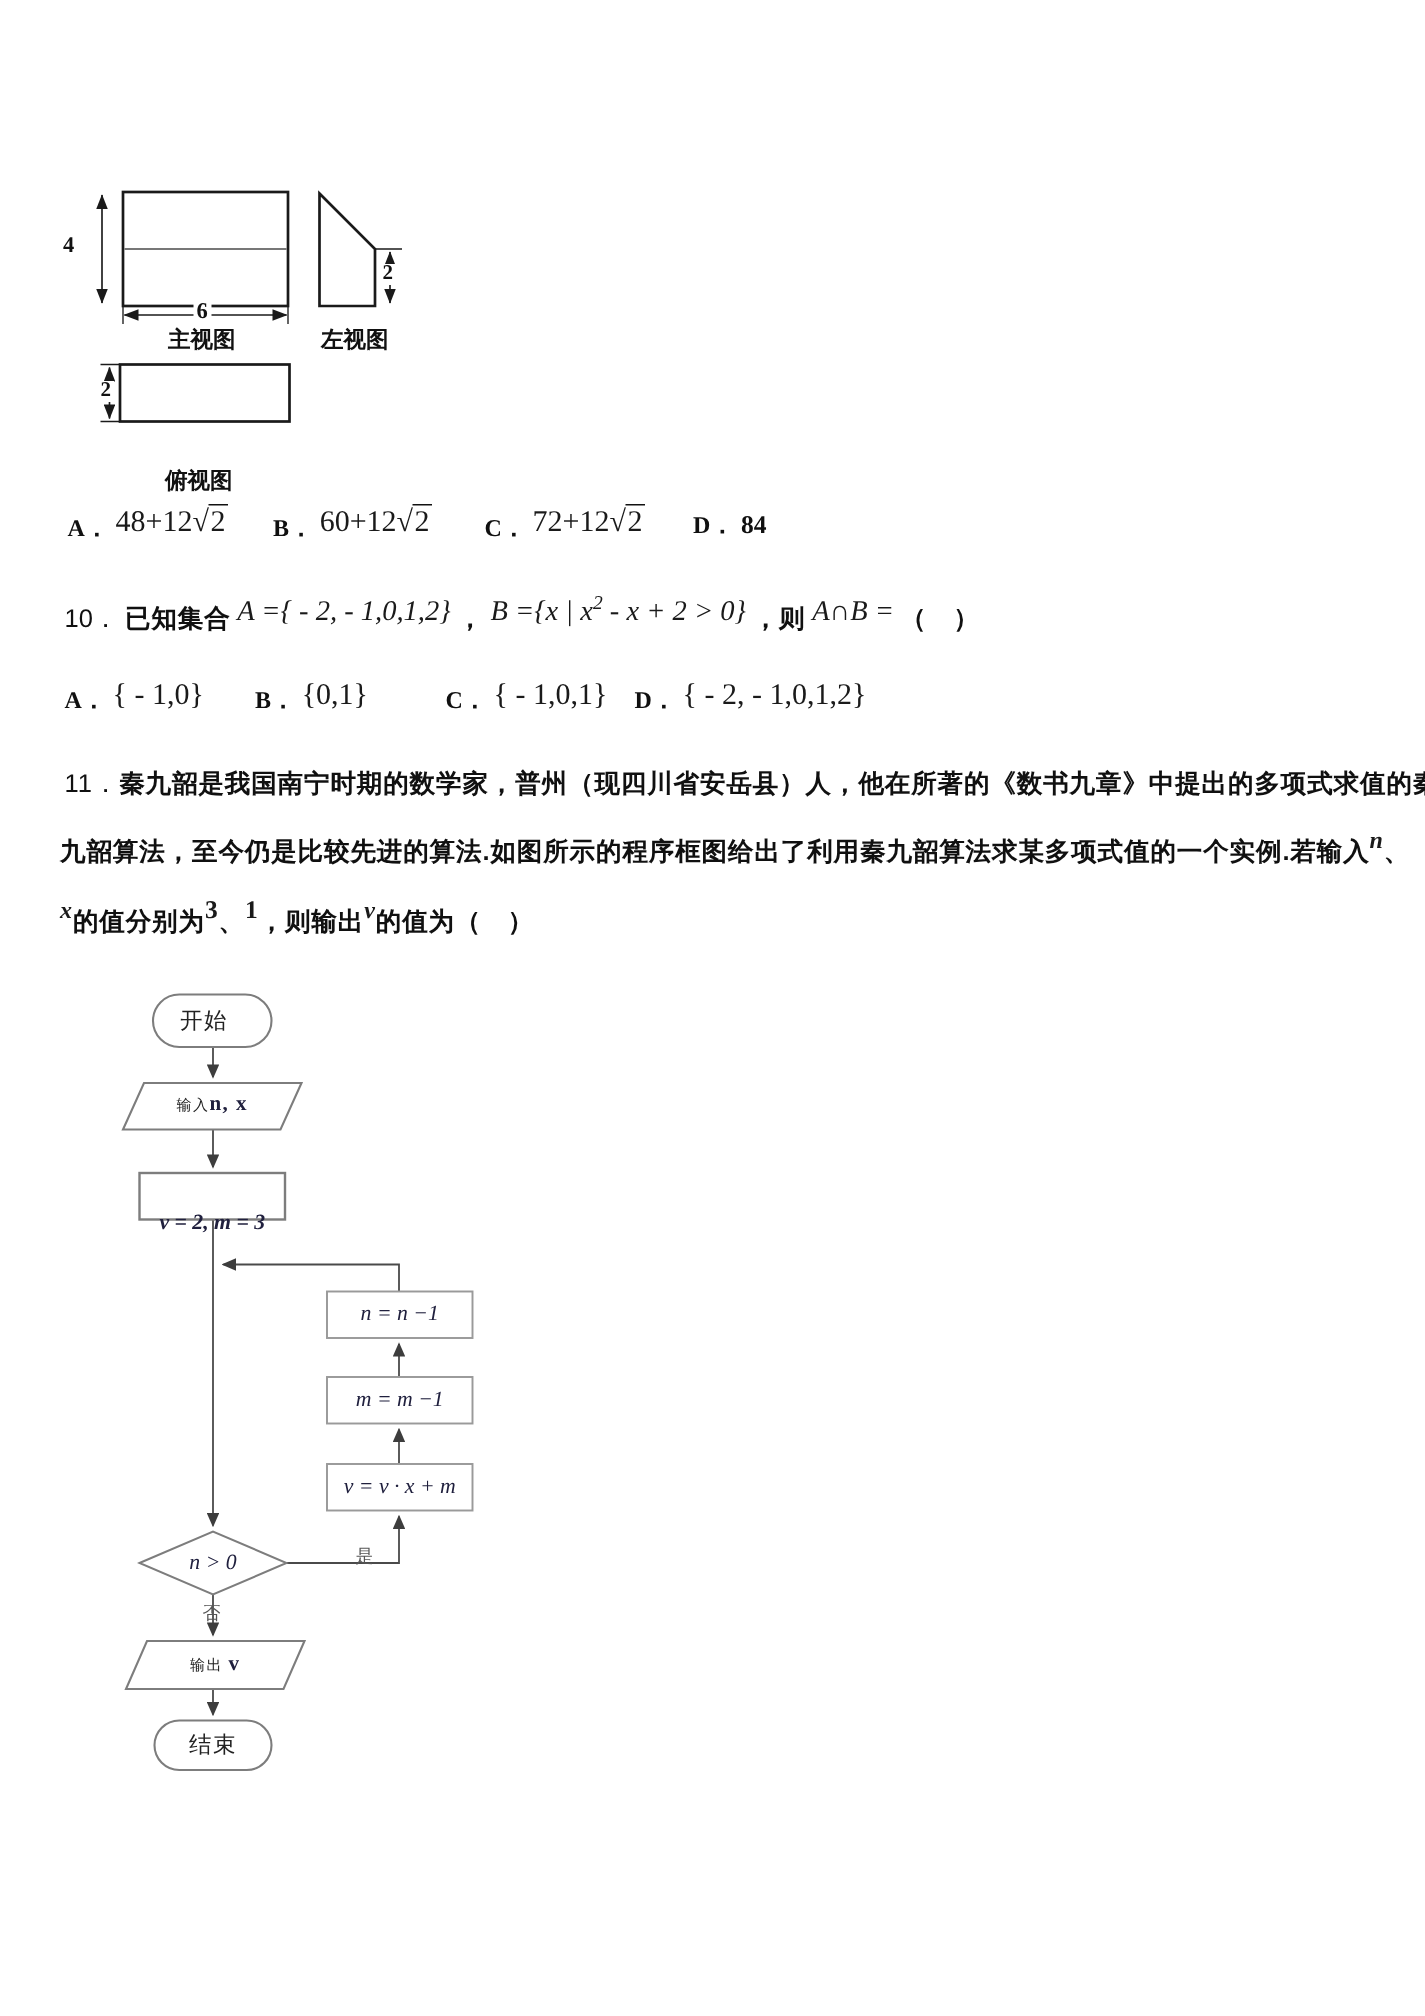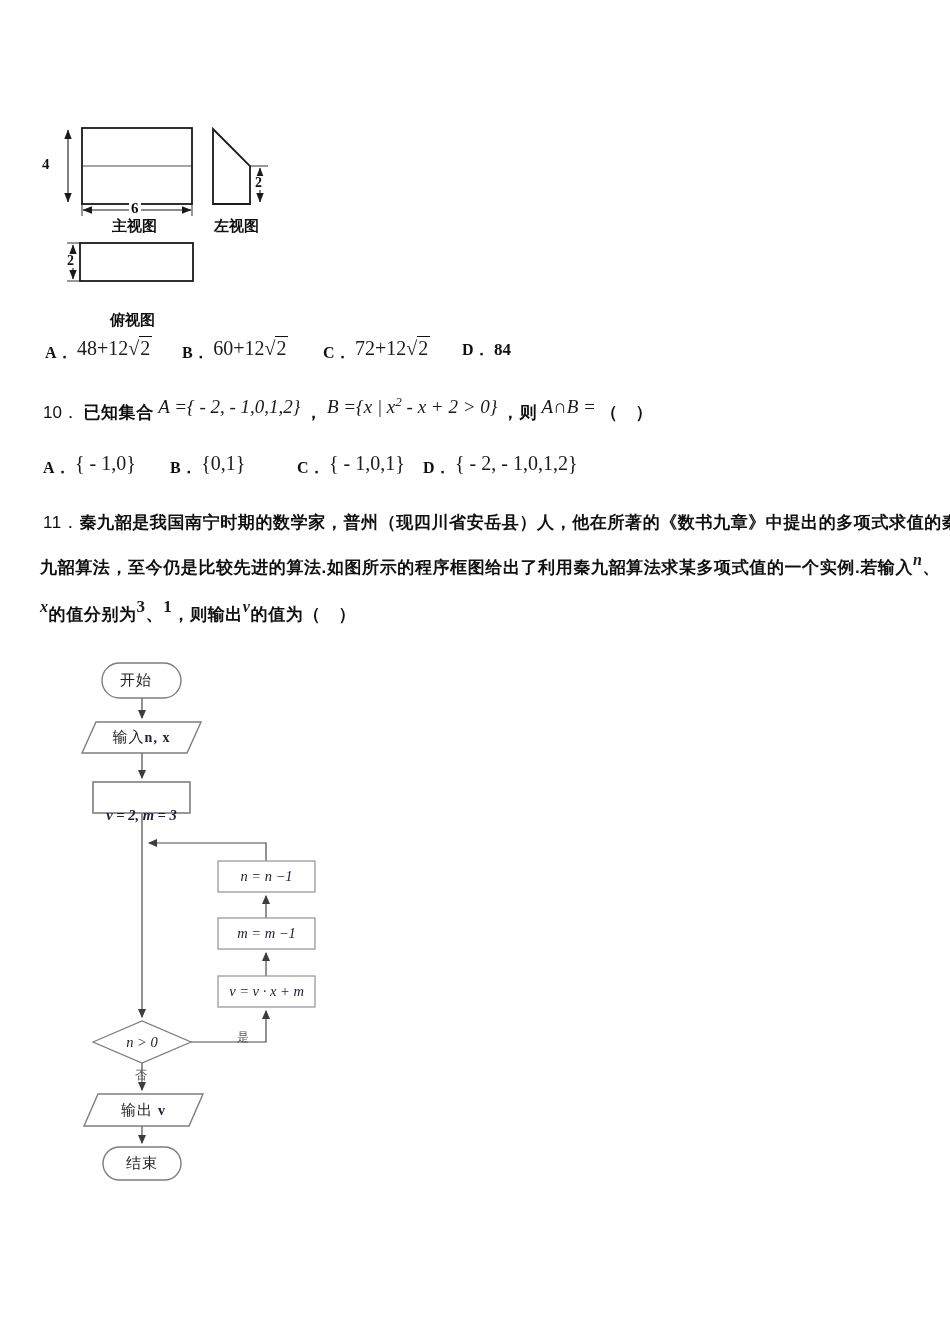--- a/index.html
+++ b/index.html
@@ -24,21 +24,21 @@
   
   .figlab{font-family:Liberation Serif, serif;font-weight:700;font-size:15px;color:#111;white-space:nowrap;}
   .dimnum{font-family:"Liberation Serif",serif;font-weight:700;font-size:15px;color:#111;background:#fff;padding:0 2px;line-height:1;}
   
   .fc-label{position:absolute;text-align:center;font-family:"Liberation Sans",sans-serif;
             font-size:15px;color:#222;letter-spacing:1px;white-space:nowrap;}
   .fc-math{position:absolute;text-align:center;font-family:"Liberation Serif",serif;
            font-style:italic;font-weight:700;font-size:14.5px;color:#20203e;white-space:nowrap;}
   .fc-branch{position:absolute;font-family:"Liberation Sans",sans-serif;font-size:12px;color:#555;}
   .fc-io-var{font-family:"Liberation Serif",serif;font-weight:700;font-size:14px;color:#20203e;}
-  .fc-io-cn{font-family:"Liberation Sans",sans-serif;font-size:15px;color:#222;letter-spacing:1px;}
+  .fc-io-cn{font-family:"Liberation Sans",sans-serif;font-size:10px;color:#222;letter-spacing:1px;}
 </style>
 </head>
 <body>
 
 <div class="page">
 
   <div class="abs" style="left:40px;top:120px;width:250px;height:195px;">
     <svg width="250" height="195" viewBox="0 0 250 195">
       <defs>
         <marker id="ab" markerWidth="9" markerHeight="7" refX="8.5" refY="3.5" orient="auto-start-reverse">

